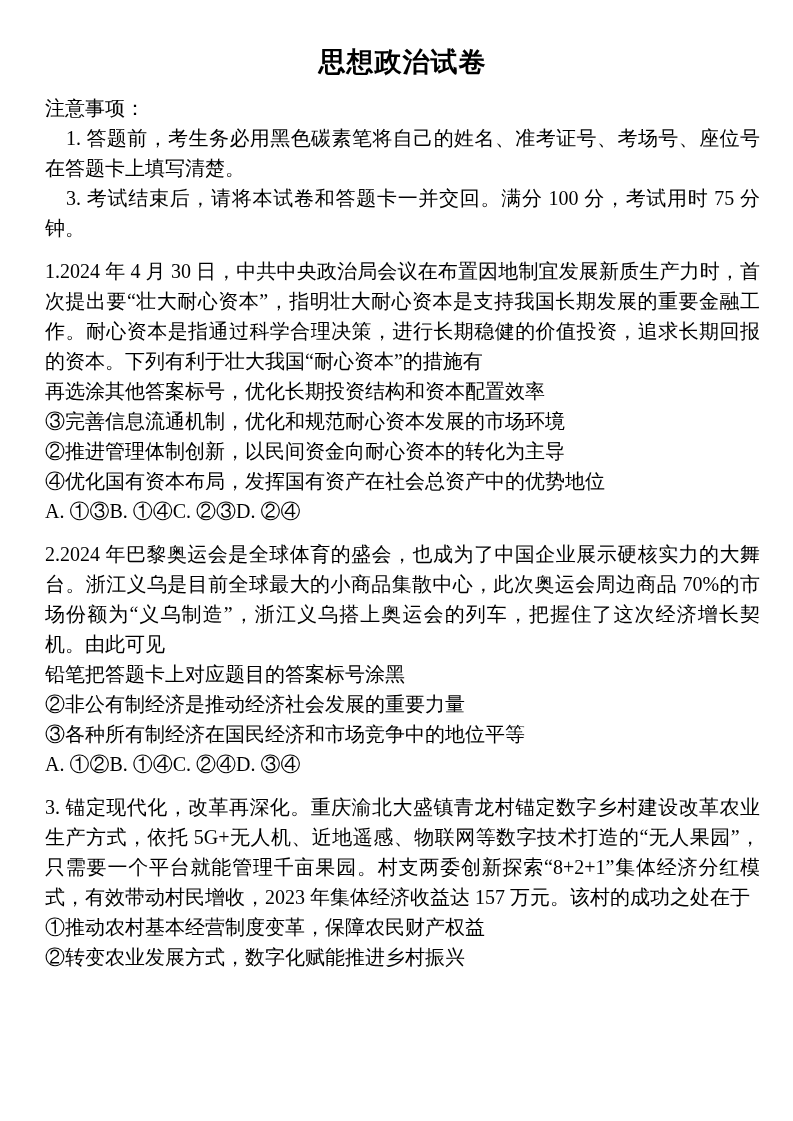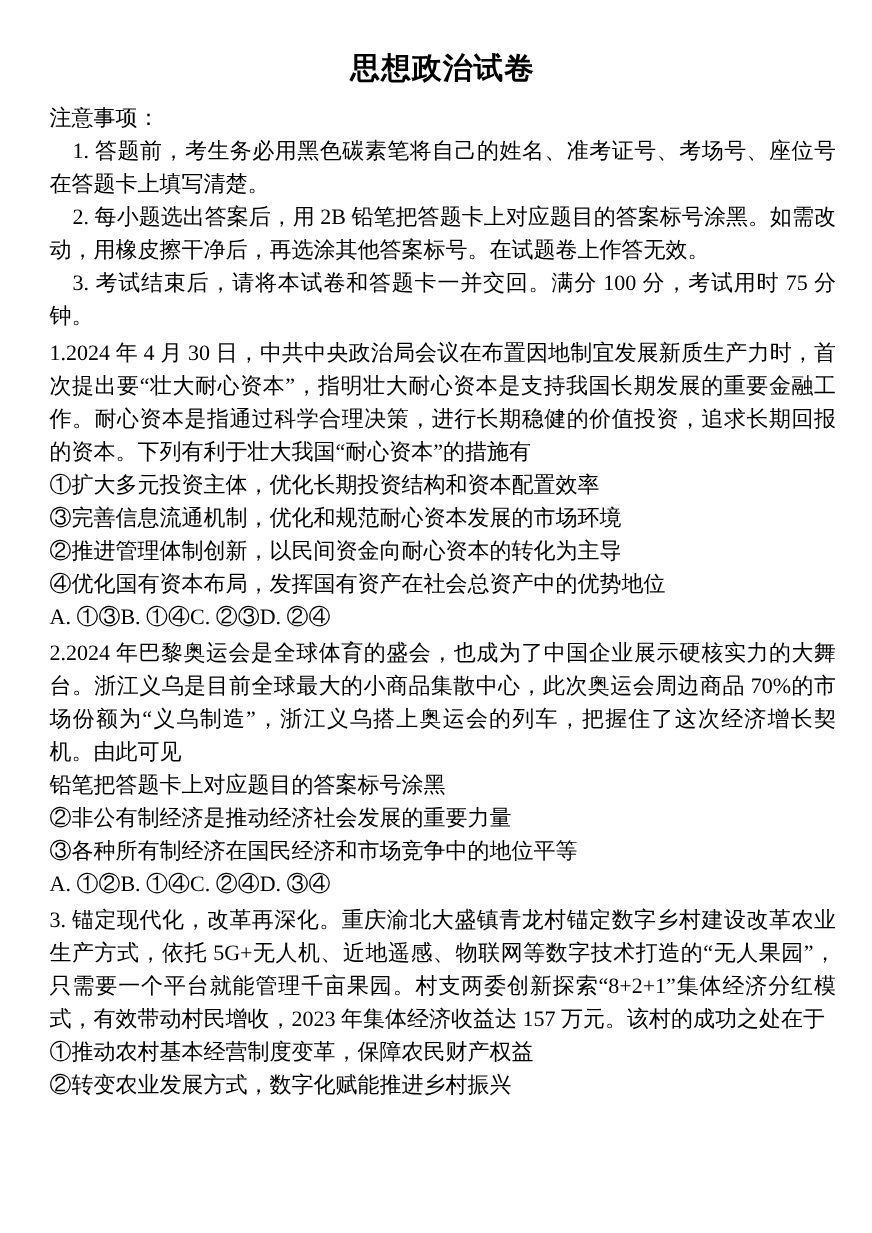--- a/index.html
+++ b/index.html
@@ -39,39 +39,38 @@
   }
   .notice-item {
     text-indent: 21px;
   }
   .section-head {
     font-family: "Liberation Sans", "DejaVu Sans", sans-serif;
     font-weight: 700;
     margin-top: 7px;
   }
   .question {
-    margin-top: 3px;
+    margin-top: 13px;
   }
 </style>
 </head>
 <body>
 
 <div class="page">
 
   <h1 class="title">思想政治试卷</h1>
 
   <p class="notice-head">注意事项：</p>
   <p class="notice-item">1. 答题前，考生务必用黑色碳素笔将自己的姓名、准考证号、考场号、座位号在答题卡上填写清楚。</p>
-  <p class="notice-item">2. 每小题选出答案后，用 2B 铅笔把答题卡上对应题目的答案标号涂黑。如需改动，用橡皮擦干净后，再选涂其他答案标号。在试题卷上作答无效。</p>
   <p class="notice-item">3. 考试结束后，请将本试卷和答题卡一并交回。满分 100 分，考试用时 75 分钟。</p>
 
 
   <div class="question">
     <p class="stem">1.2024 年 4 月 30 日，中共中央政治局会议在布置因地制宜发展新质生产力时，首次提出要“壮大耐心资本”，指明壮大耐心资本是支持我国长期发展的重要金融工作。耐心资本是指通过科学合理决策，进行长期稳健的价值投资，追求长期回报的资本。下列有利于壮大我国“耐心资本”的措施有</p>
-    <p class="choice">①扩大多元投资主体，优化长期投资结构和资本配置效率</p>
+    <p class="choice">再选涂其他答案标号，优化长期投资结构和资本配置效率</p>
     <p class="choice">③完善信息流通机制，优化和规范耐心资本发展的市场环境</p>
     <p class="choice">②推进管理体制创新，以民间资金向耐心资本的转化为主导</p>
     <p class="choice">④优化国有资本布局，发挥国有资产在社会总资产中的优势地位</p>
     <p class="answers">A. ①③B. ①④C. ②③D. ②④</p>
   </div>
 
   <div class="question">
     <p class="stem">2.2024 年巴黎奥运会是全球体育的盛会，也成为了中国企业展示硬核实力的大舞台。浙江义乌是目前全球最大的小商品集散中心，此次奥运会周边商品 70%的市场份额为“义乌制造”，浙江义乌搭上奥运会的列车，把握住了这次经济增长契机。由此可见</p>
     <p class="choice">铅笔把答题卡上对应题目的答案标号涂黑</p>
     <p class="choice">②非公有制经济是推动经济社会发展的重要力量</p>

